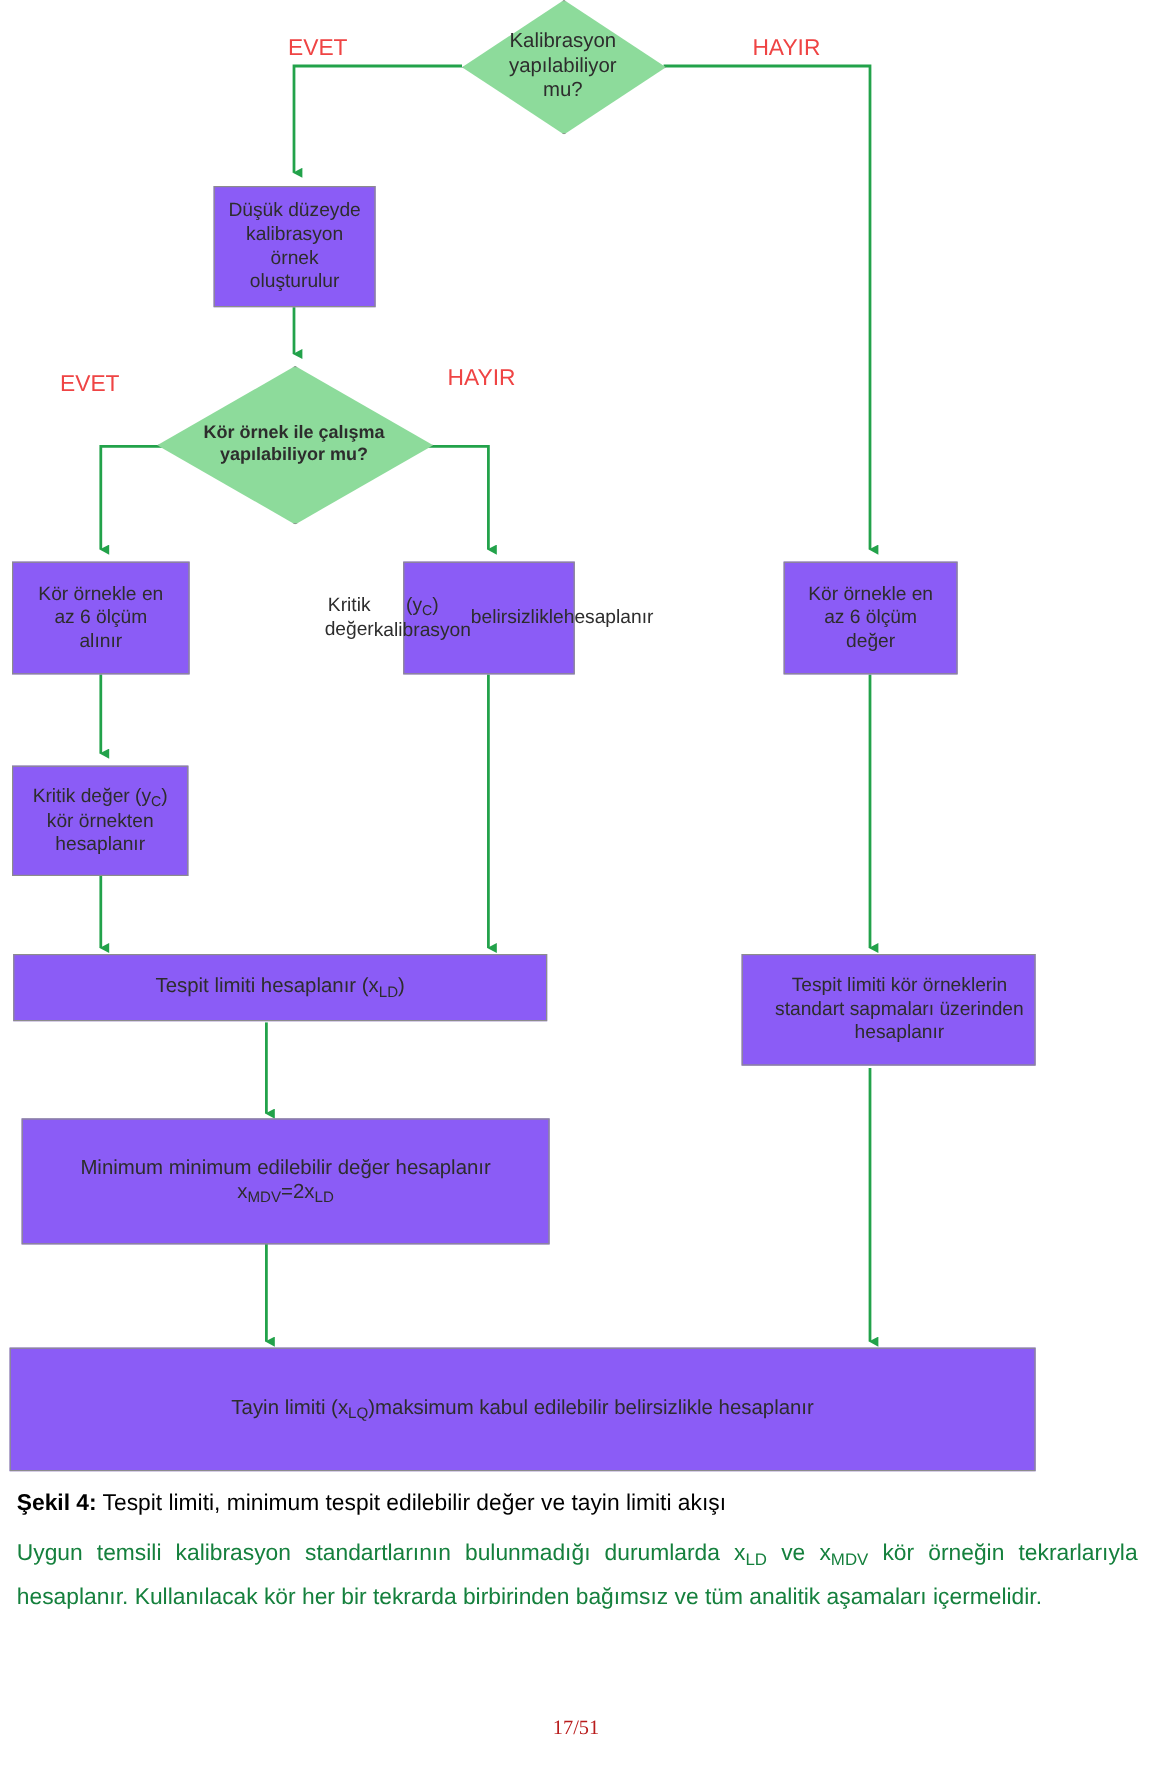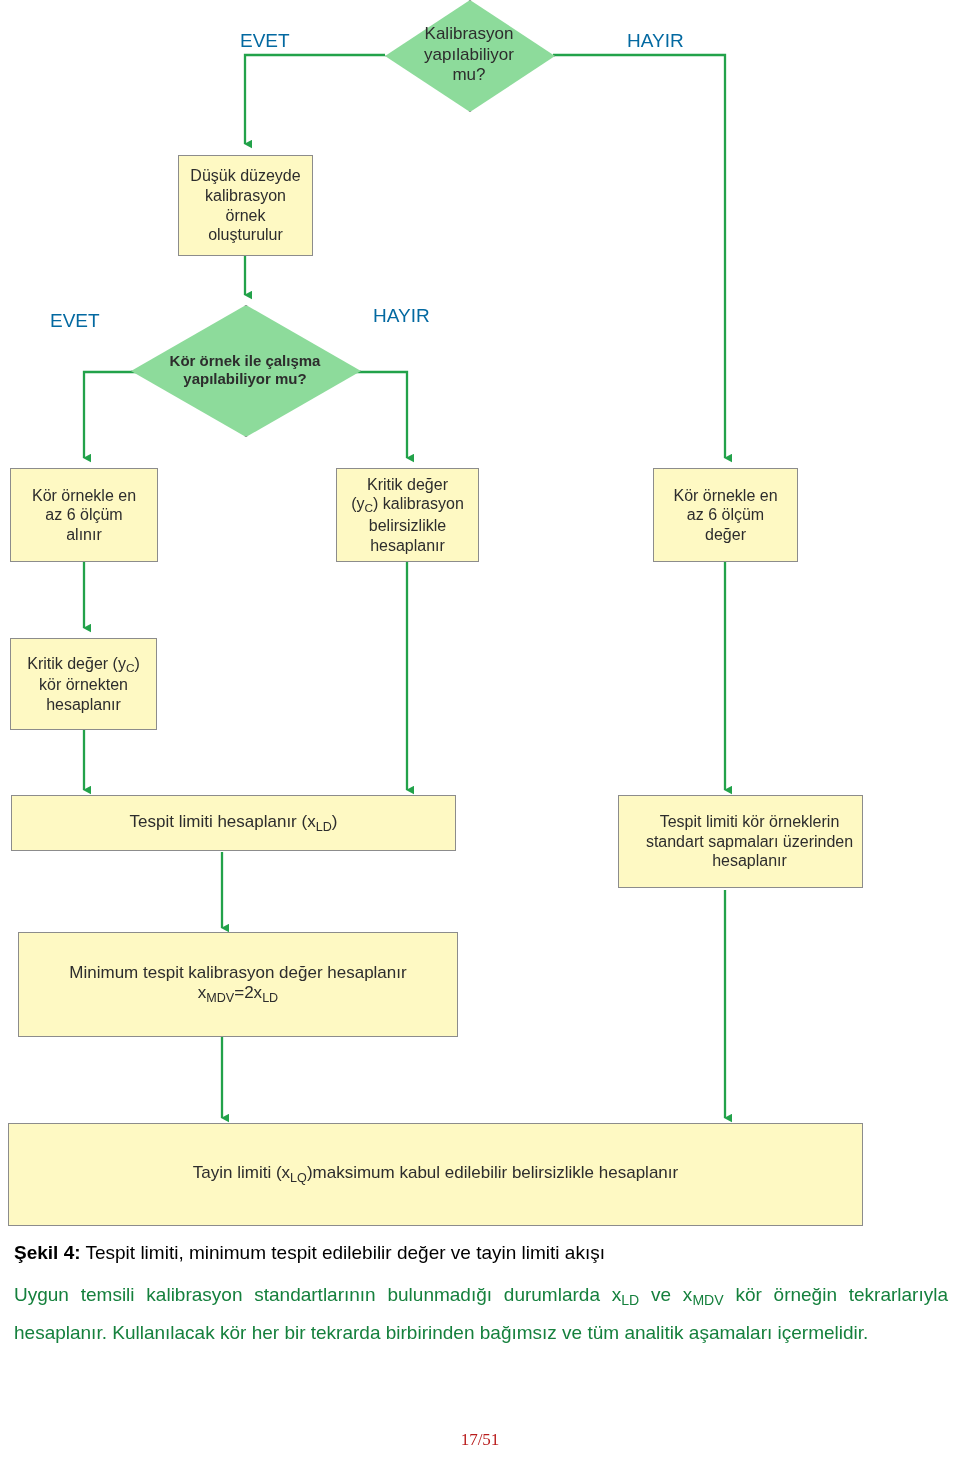--- a/index.html
+++ b/index.html
@@ -5,28 +5,28 @@
   html,body{margin:0;padding:0;background:#ffffff;}
   body{
     width:960px;height:1478px;position:relative;overflow:hidden;
     font-family:"Liberation Sans", sans-serif;color:#231f20;
   }
   #flow-area{position:absolute;left:0;top:0;width:960px;height:1240px;}
   #flow-svg{position:absolute;left:0;top:0;width:960px;height:1240px;}
 
   .node{position:absolute;box-sizing:border-box;display:flex;align-items:center;
         justify-content:center;text-align:center;line-height:1.22;color:#2d2d2d;}
-  .proc{background:#fef9c3;border:1px solid #8c8c8c;}
+  .proc{background:#8b5cf6;border:1px solid #8c8c8c;}
   .diamond-wrap{position:absolute;display:flex;align-items:center;justify-content:center;}
   .diamond-shape{position:absolute;left:0;top:0;width:100%;height:100%;
         background:#8ddb9b;border:1px solid #8c8c8c;
         clip-path:polygon(50% 0,100% 50%,50% 100%,0 50%);}
   .diamond-txt{position:relative;text-align:center;line-height:1.2;color:#2d2d2d;
         z-index:2;padding:0 4px;}
-  .branch-label{position:absolute;color:#0369a1;white-space:nowrap;}
+  .branch-label{position:absolute;color:#ef4444;white-space:nowrap;}
 
   sub{font-size:.74em;vertical-align:-0.28em;}
 
   
   #doc-text{position:absolute;left:0;top:1240px;width:960px;}
   #caption{font-size:19px;line-height:1.35;padding:0 14px 0 14px;color:#000;}
   #caption .fig-no{font-weight:bold;}
   #para{font-size:19px;line-height:1.95;padding:10px 12px 0 14px;text-align:justify;color:#15803d;}
   #page-no{position:absolute;left:0;top:1430px;width:960px;text-align:center;
            font-family:"Liberation Serif", serif;font-size:17px;color:#b91c1c;}
@@ -97,21 +97,21 @@
   </div>
   <div class="branch-label" style="left:50px;top:310px;font-size:19px;">EVET</div>
   <div class="branch-label" style="left:373px;top:305px;font-size:19px;">HAYIR</div>
 
   <div class="node proc" style="left:10px;top:468px;width:148px;height:94px;font-size:16px;flex-direction:column;">
     <div>Kör örnekle en</div>
     <div>az 6 ölçüm</div>
     <div>alınır</div>
   </div>
 
-  <div class="node proc" style="left:336px;top:468px;width:143px;height:94px;font-size:16px;flex-direction:column;">
+  <div class="node proc" style="left:336px;top:468px;width:143px;height:94px;font-size:16px;flex-direction:row;">
     <div>Kritik değer</div>
     <div>
       <span>(y</span><sub>C</sub><span>) kalibrasyon</span>
     </div>
     <div>belirsizlikle</div>
     <div>hesaplanır</div>
   </div>
 
   <div class="node proc" style="left:653px;top:468px;width:145px;height:94px;font-size:16px;flex-direction:column;">
     <div>Kör örnekle en</div>
@@ -133,21 +133,21 @@
     </div>
   </div>
 
   <div class="node proc" style="left:618px;top:795px;width:245px;height:93px;font-size:16px;flex-direction:column;padding-left:18px;">
     <div>Tespit limiti kör örneklerin</div>
     <div>standart sapmaları üzerinden</div>
     <div>hesaplanır</div>
   </div>
 
   <div class="node proc" style="left:18px;top:932px;width:440px;height:105px;font-size:17px;flex-direction:column;">
-    <div>Minimum tespit kalibrasyon değer hesaplanır</div>
+    <div>Minimum minimum edilebilir değer hesaplanır</div>
     <div>
       <span>x</span><sub>MDV</sub><span>=2x</span><sub>LD</sub>
     </div>
   </div>
 
   <div class="node proc" style="left:8px;top:1123px;width:855px;height:103px;font-size:17px;">
     <div>
       <span>Tayin limiti (x</span><sub>LQ</sub><span>)maksimum kabul edilebilir belirsizlikle hesaplanır</span>
     </div>
   </div>

